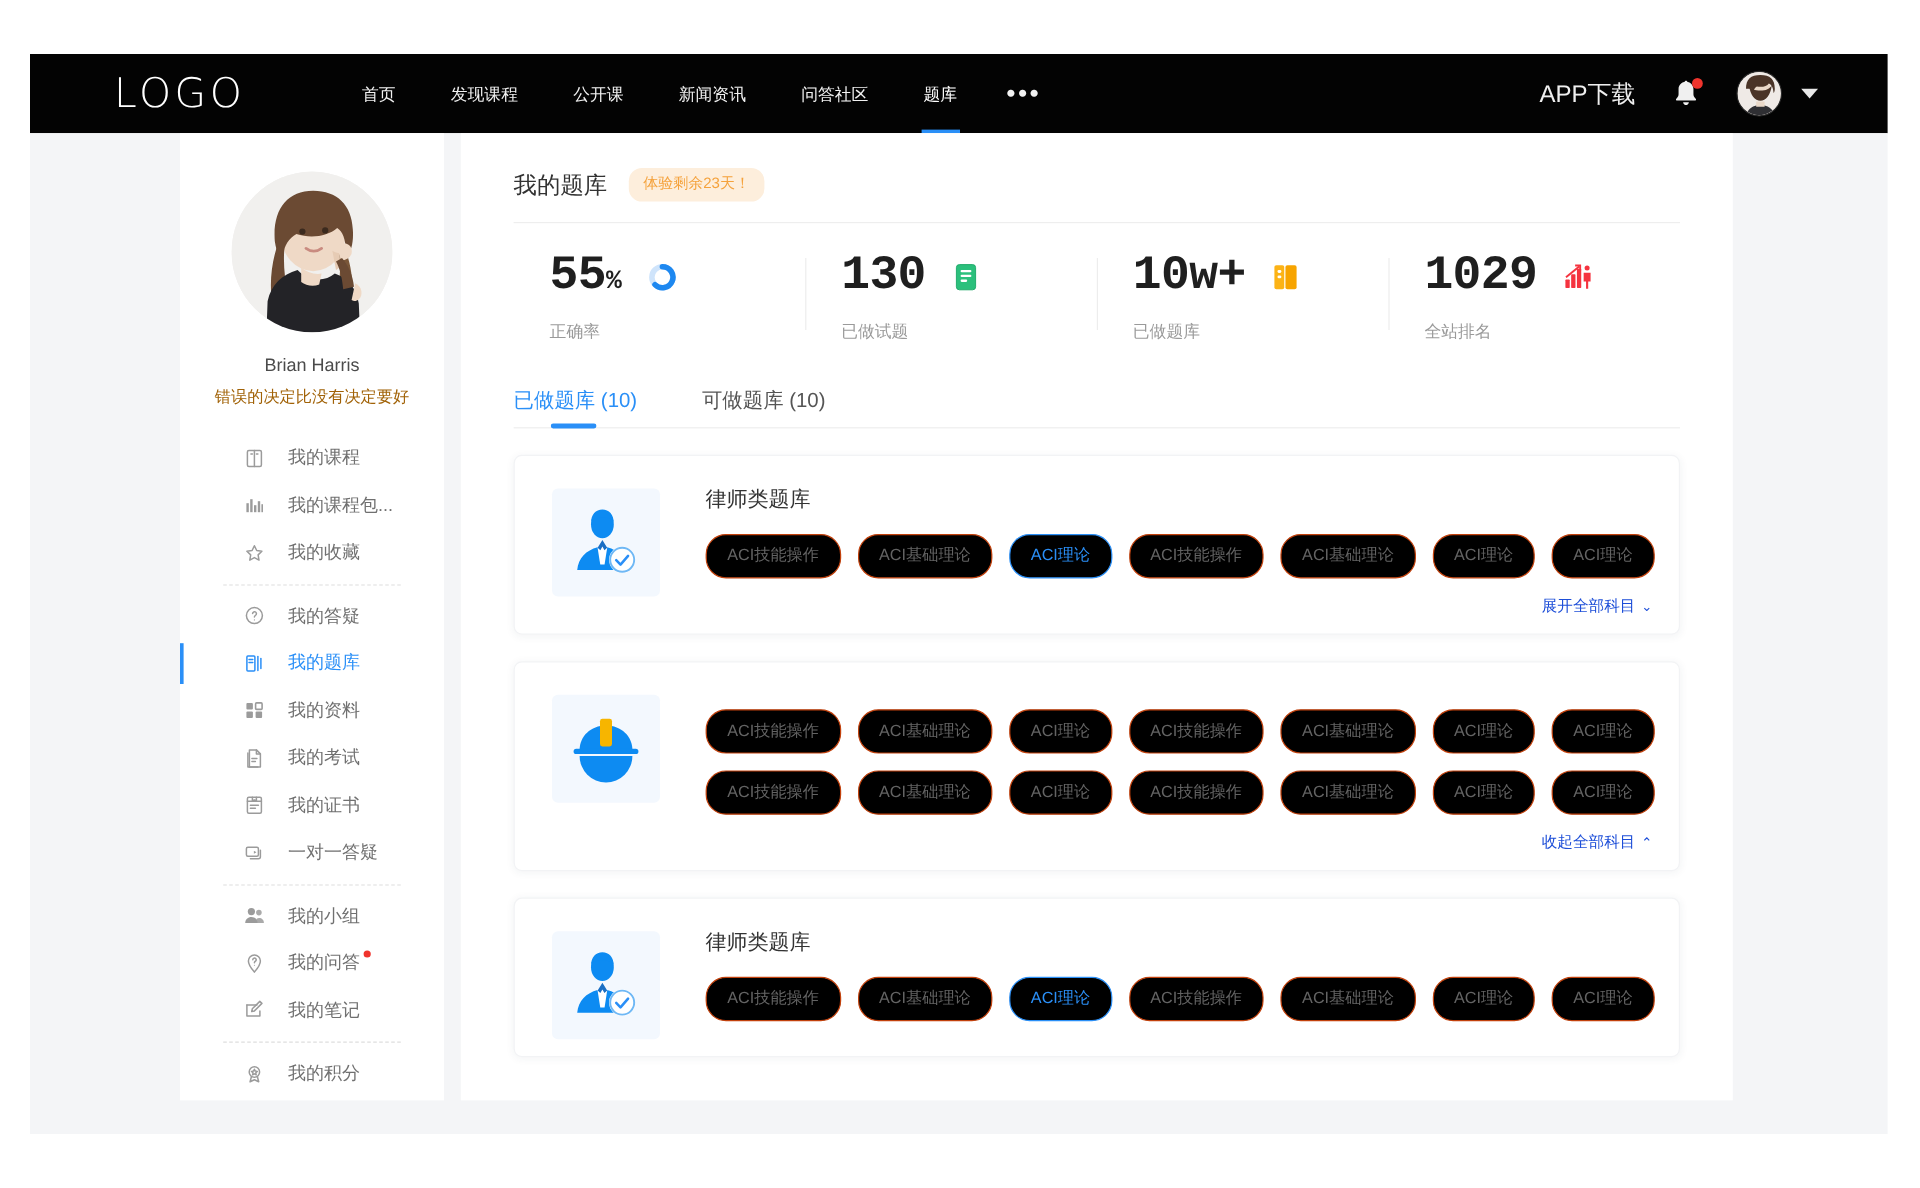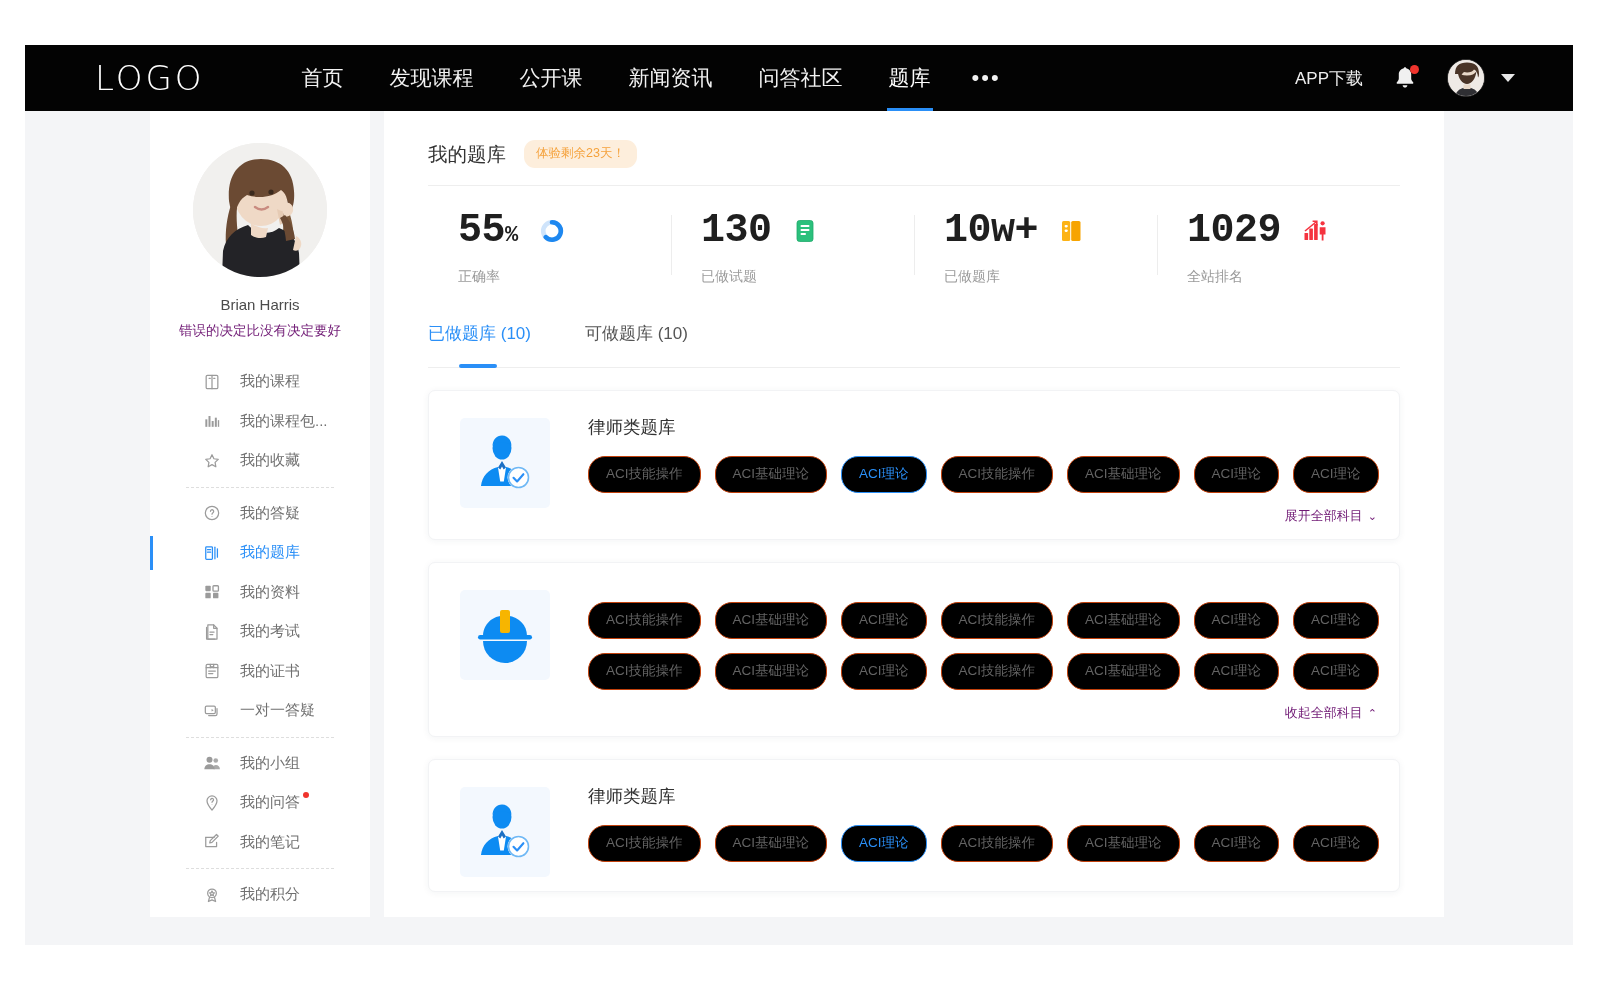--- a/index.html
+++ b/index.html
@@ -28,42 +28,42 @@
     color: #ffffff;
     font-size: 34px;
     letter-spacing: 3px;
     font-weight: 300;
     font-family: "DejaVu Sans", sans-serif;
   }
   .nav-items { display: flex; align-items: center; margin-left: 74px; height: 66px; }
   .nav-item {
     position: relative;
     color: #f2f2f2;
-    font-size: 21px;
+    font-size: 14px;
     padding: 0 23px;
     height: 66px;
     line-height: 66px;
     cursor: pointer;
     white-space: nowrap;
   }
   .nav-item.active { color: #ffffff; }
   .nav-item.active::after {
     content: ""; position: absolute;
     left: 21px; right: 21px; bottom: 0; height: 3px;
     background: #2a8ff7;
   }
   .nav-dots {
     color: #f2f2f2; font-size: 22px; letter-spacing: 2px;
     padding: 0 18px; line-height: 40px; cursor: pointer;
   }
   .nav-right {
     margin-left: auto; margin-right: 58px;
     display: flex; align-items: center; gap: 30px;
   }
-  .app-dl { color: #efefef; font-size: 17px; cursor: pointer; white-space: nowrap; }
+  .app-dl { color: #efefef; font-size: 20px; cursor: pointer; white-space: nowrap; }
   .bell-wrap { position: relative; width: 24px; height: 26px; cursor: pointer; }
   .bell-dot {
     position: absolute; right: -2px; top: 0px;
     width: 9px; height: 9px; border-radius: 50%;
     background: #f0342d;
   }
   .avatar-nav {
     width: 38px; height: 38px; border-radius: 50%;
     background: #cfc6be;
     overflow: hidden; position: relative; cursor: pointer;
@@ -97,21 +97,21 @@
   .avatar-big {
     width: 134px; height: 134px; border-radius: 50%;
     margin: 0 auto; background: #f1f0ee; position: relative; overflow: hidden;
   }
   .user-name {
     text-align: center; margin-top: 19px;
     font-size: 15px; color: #4b4b4b;
   }
   .user-motto {
     text-align: center; margin-top: 9px;
-    font-size: 13.5px; color: #701a75;
+    font-size: 13.5px; color: #a16207;
   }
   .menu { margin-top: 22px; }
   .menu-item {
     display: flex; align-items: center;
     height: 39.5px;
     padding-left: 52px;
     position: relative;
     cursor: pointer;
   }
   .menu-item .mi-icon {
@@ -186,21 +186,21 @@
   }
   .stat-val .unit { font-size: 22px; font-weight: 700; }
   .stat-ico { margin-left: 22px; width: 24px; height: 26px; display: flex; align-items: center; }
   .stat-label { margin-top: 17px; font-size: 14px; color: #9a9a9a; }
 
   
   .tabs { display: flex; gap: 54px; margin-top: 28px; }
   .tab {
     position: relative;
     font-size: 17px; color: #555555;
-    padding-bottom: 23px; cursor: pointer; white-space: nowrap; text-align: center;
+    padding-bottom: 12px; cursor: pointer; white-space: nowrap; text-align: center;
   }
   .tab.active { color: #2a8ff7; }
   .tab.active::after {
     content: ""; position: absolute;
     left: 31px; width: 38px; height: 4px; border-radius: 2px;
     bottom: 0; background: #2a8ff7;
   }
   .tabs-rule { border-bottom: 1px solid #eeeeee; margin-top: -1px; }
 
   
@@ -230,21 +230,21 @@
     border-radius: 17px;
     font-size: 13.5px; color: #636363;
     padding: 8px 17px 9px;
     white-space: nowrap; cursor: pointer;
     background: #000000;
     text-align: right;
   }
   .tag.sel { border-color: #2a8ff7; color: #2a8ff7; }
   .card-foot {
     display: flex; justify-content: flex-end; align-items: center;
-    font-size: 13px; color: #701a75; cursor: pointer;
+    font-size: 13px; color: #1d4ed8; cursor: pointer;
     margin-top: 2px;
   }
   .card-foot .chev { margin-left: 5px; font-size: 11px; }
 
   svg { display: block; }
 </style>
 </head>
 <body>
 
 <div id="page">

